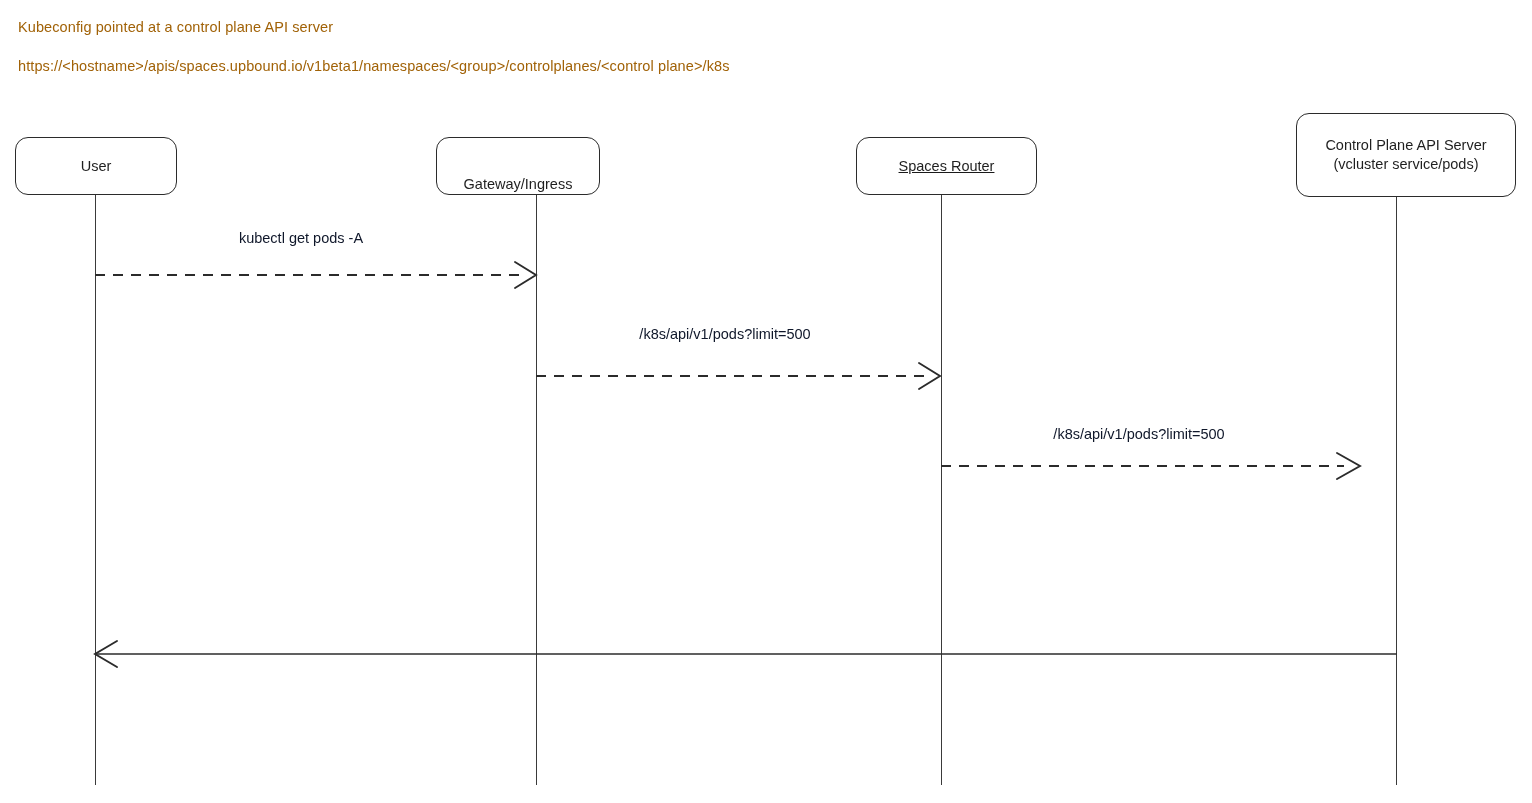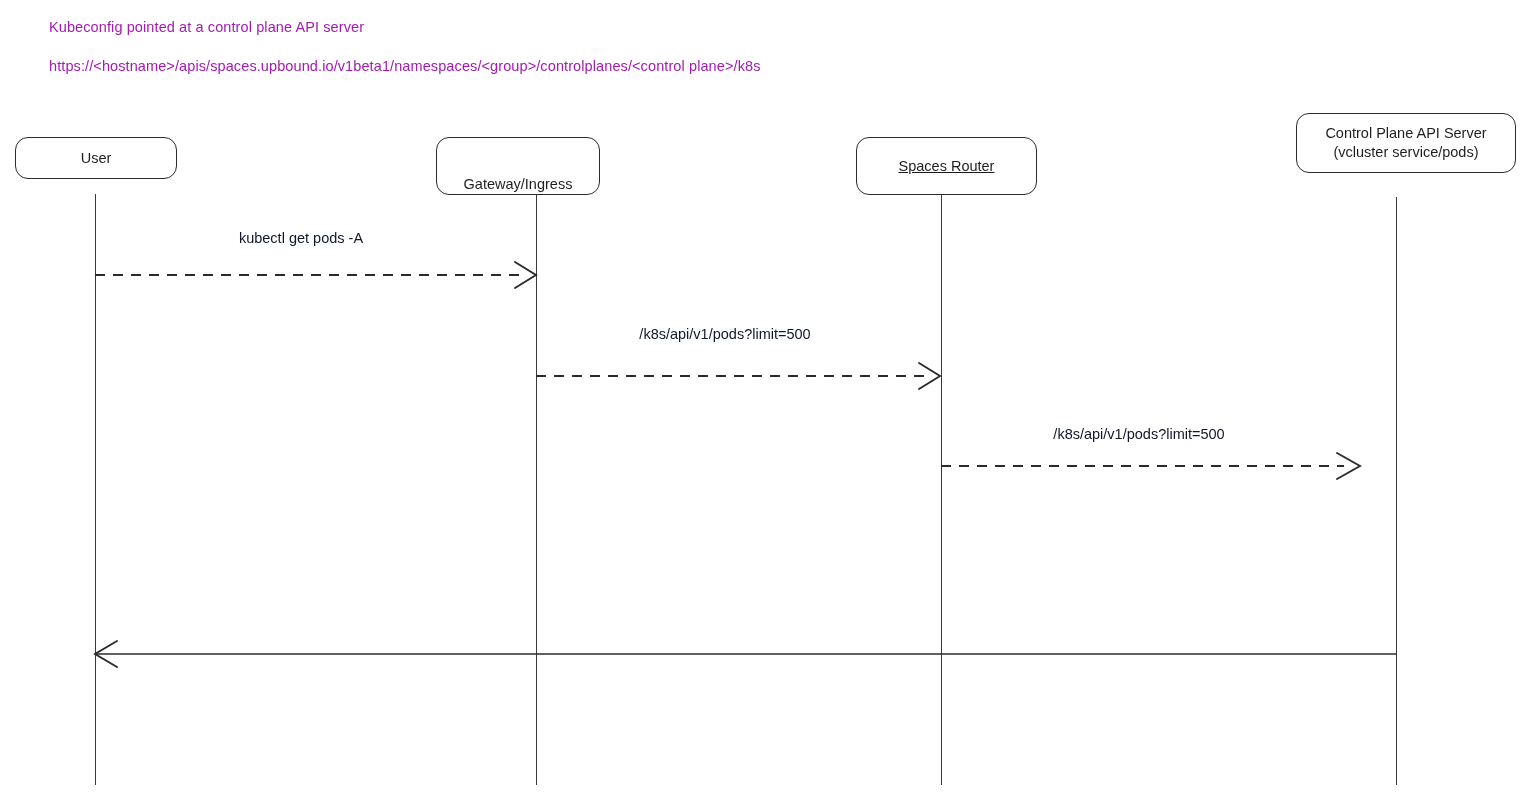--- a/index.html
+++ b/index.html
@@ -19,24 +19,23 @@
   .canvas {
     position: absolute;
     inset: 0;
     width: 1532px;
     height: 803px;
   }
   .hdr {
     position: absolute;
     font-size: 14.5px;
     line-height: 1.2;
-    color: #a21caf;
+    color: #a16207;
     white-space: nowrap;
     letter-spacing: 0.1px;
-    margin-left: 31px;
   }
   #hdr-title { left: 18px; top: 19px; }
   #hdr-url   { left: 18px; top: 58px; }
 
   .actor-box {
     position: absolute;
     box-sizing: border-box;
     border: 1.4px solid #2b2b2b;
     border-radius: 13px;
     background: #ffffff;
@@ -83,33 +82,33 @@
 
   <div class="hdr" id="hdr-title">Kubeconfig pointed at a control plane API server</div>
 
   <div class="hdr" id="hdr-url">https://&lt;hostname&gt;/apis/spaces.upbound.io/v1beta1/namespaces/&lt;group&gt;/controlplanes/&lt;control plane&gt;/k8s</div>
 
   <div class="lifeline" style="left:95px; top:194px; height:591px;"></div>
   <div class="lifeline" style="left:536px; top:194px; height:591px;"></div>
   <div class="lifeline" style="left:941px; top:194px; height:591px;"></div>
   <div class="lifeline" style="left:1396px; top:197px; height:588px;"></div>
 
-  <div class="actor-box" style="left:15px; top:137px; width:162px; height:42px;align-items:center;">
+  <div class="actor-box" style="left:15px; top:137px; width:162px; height:58px;align-items:center;">
     <span class="actor-label">User</span>
   </div>
 
   <div class="actor-box" style="left:436px; top:137px; width:164px; height:58px;align-items:flex-end;">
     <span class="actor-label">Gateway/Ingress</span>
   </div>
 
   <div class="actor-box" style="left:856px; top:137px; width:181px; height:58px;text-decoration:underline;">
     <span class="actor-label">Spaces Router</span>
   </div>
 
-  <div class="actor-box" style="left:1296px; top:113px; width:220px; height:60px;">
+  <div class="actor-box" style="left:1296px; top:113px; width:220px; height:84px;">
     <span class="actor-label">Control Plane API Server
 (vcluster service/pods)</span>
   </div>
 
   <div class="msg-label" style="left:301px; top:230px;">kubectl get pods -A</div>
 
   <svg class="msg-svg" style="left:95px; top:260px;" width="445" height="32" viewBox="0 0 445 32">
     <line x1="0" y1="15" x2="432" y2="15" stroke="#2b2b2b" stroke-width="1.9" stroke-dasharray="10,8"></line>
     <polyline points="420,2 441,15 420,28" fill="none" stroke="#2b2b2b" stroke-width="1.9" stroke-linecap="round" stroke-linejoin="miter"></polyline>
   </svg>

